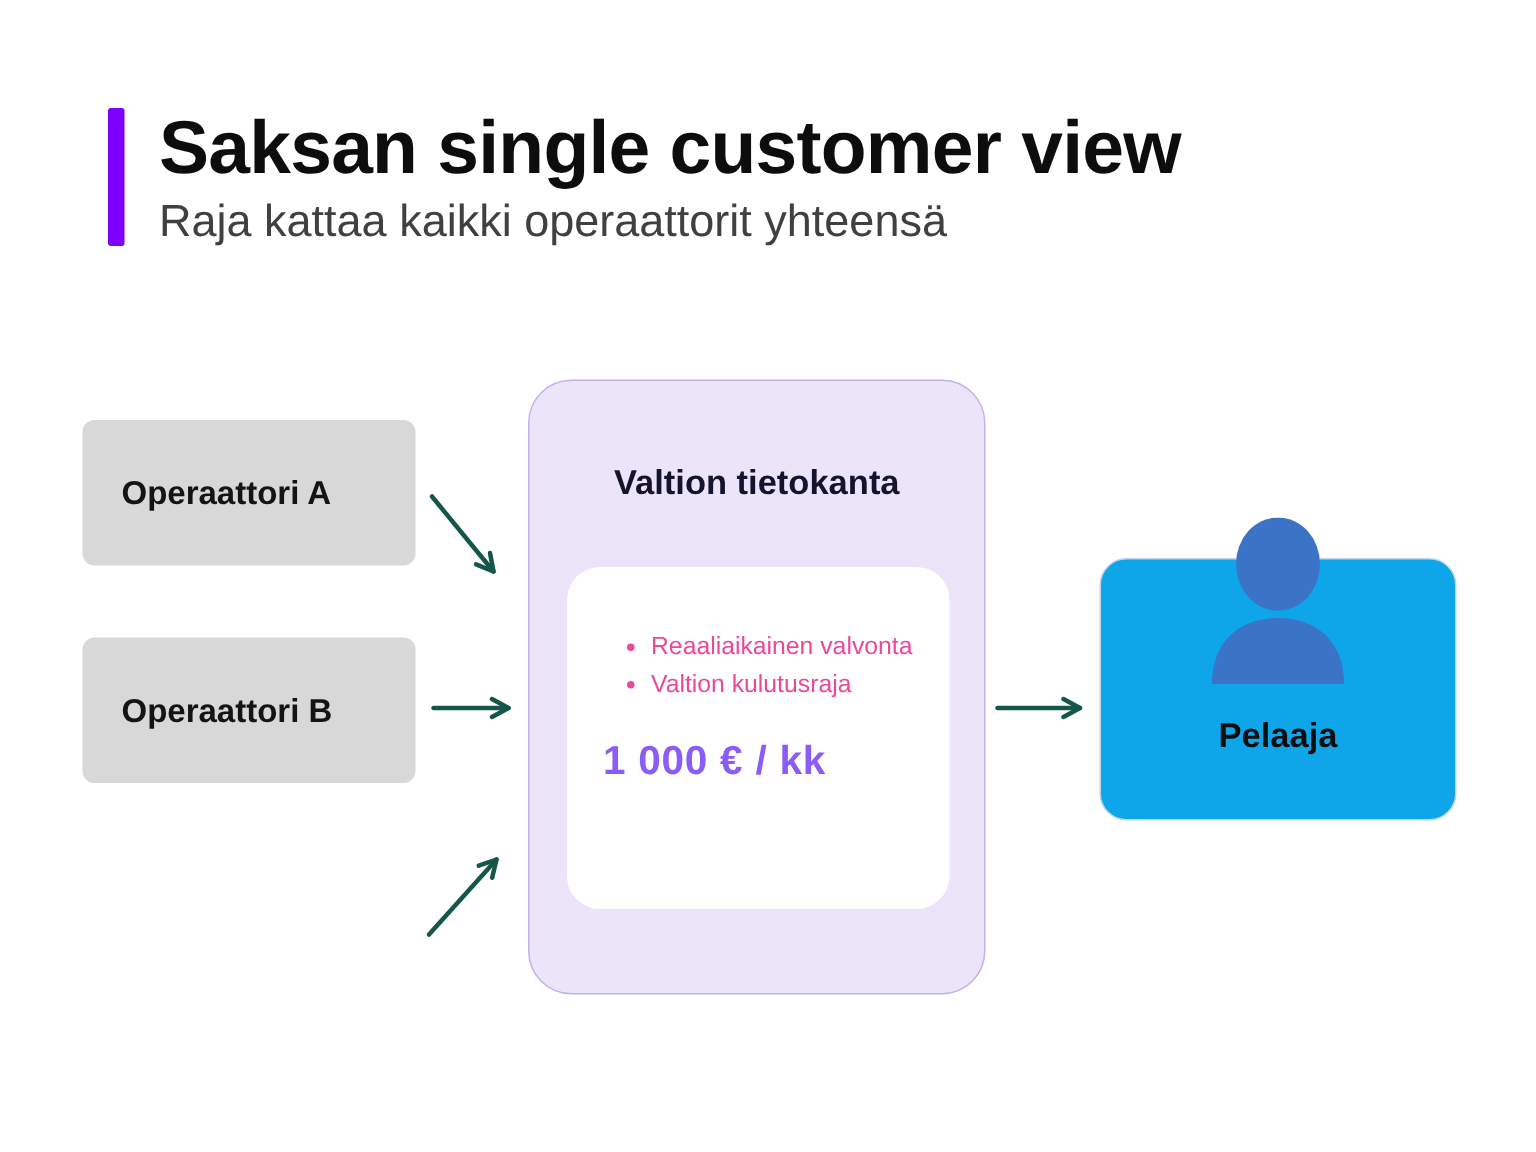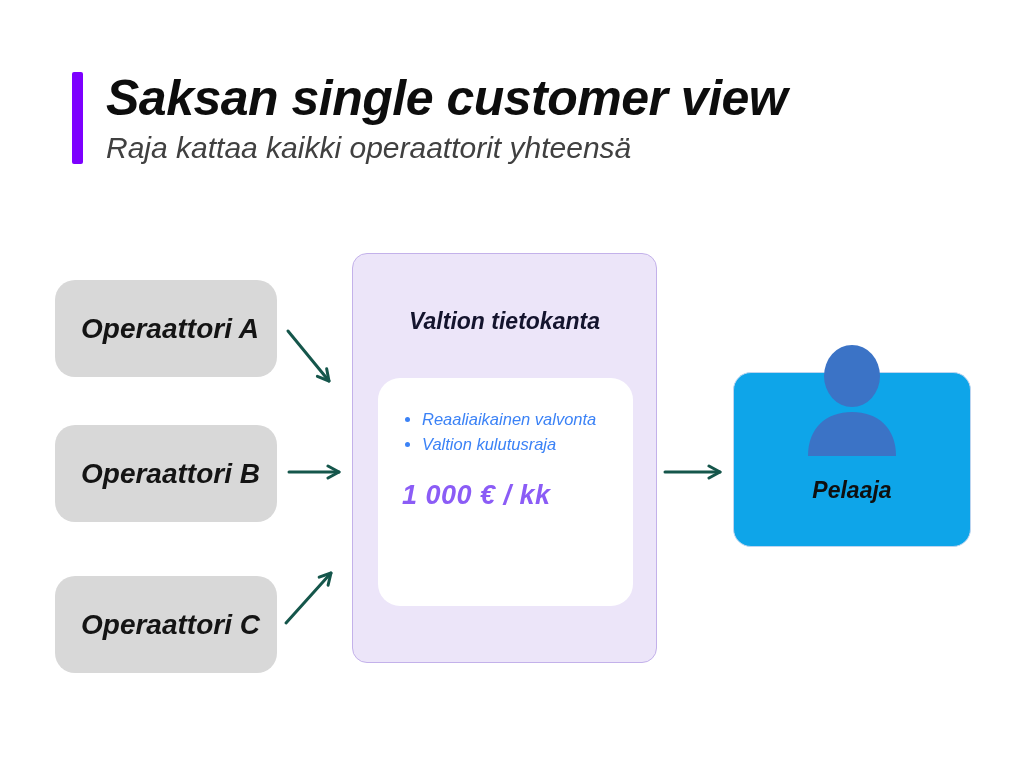--- a/index.html
+++ b/index.html
@@ -7,21 +7,20 @@
     padding: 0;
     background: #ffffff;
     font-family: "Liberation Sans", "DejaVu Sans", sans-serif;
   }
   .slide {
     position: relative;
     width: 985px;
     height: 768px;
     background: #ffffff;
     overflow: hidden;
-    font-style: italic;
   }
 
   
   .header {
     position: absolute;
     left: 72px;
     top: 72px;
     display: flex;
     align-items: stretch;
   }
@@ -47,43 +46,43 @@
     color: #404040;
   }
 
   
   .operator-box {
     position: absolute;
     left: 55px;
     width: 222px;
     height: 97px;
     background: #d8d8d8;
-    border-radius: 20px;
+    border-radius: 8px;
     display: flex;
     align-items: center;
     padding-left: 26px;
     box-sizing: border-box;
-    font-size: 28px;
+    font-size: 22px;
     font-weight: 600;
     color: #141414;
   }
   .op-a { top: 280px; }
   .op-b { top: 425px; align-items: center; }
   .op-c { top: 576px; }
 
   
   .db-box {
     position: absolute;
     left: 352px;
     top: 253px;
     width: 305px;
     height: 410px;
     background: #ece5f9;
     border: 1px solid #c3b1ea;
-    border-radius: 15px;
+    border-radius: 29px;
     box-sizing: border-box;
   }
   .db-title {
     margin-top: 54px;
     text-align: center;
     font-size: 23px;
     font-weight: 600;
     color: #14142e;
   }
   .db-inner {
@@ -91,26 +90,26 @@
     left: 25px;
     top: 124px;
     width: 255px;
     height: 228px;
     background: #ffffff;
     border-radius: 22px;
     box-sizing: border-box;
     padding: 30px 22px 0 24px;
   }
   .db-inner ul {
-    margin: 0;
+    margin: 12px;
     padding-left: 20px;
     width: 190px;
     font-size: 16.5px;
     line-height: 1.35;
-    color: #3b82f6;
+    color: #ec4899;
   }
   .db-inner li { margin-bottom: 3px; }
   .limit {
     margin-top: 24px;
     font-size: 27px;
     font-weight: 600;
     letter-spacing: 0.5px;
     color: #8b5cf6;
   }
 
@@ -166,23 +165,20 @@
       <h1>Saksan single customer view</h1>
       <p>Raja kattaa kaikki operaattorit yhteensä</p>
     </div>
   </div>
 
   <div class="operator-box op-a">
     <span>Operaattori A</span>
   </div>
   <div class="operator-box op-b">
     <span>Operaattori B</span>
-  </div>
-  <div class="operator-box op-c">
-    <span>Operaattori C</span>
   </div>
 
   <div class="db-box">
     <div class="db-title">Valtion tietokanta</div>
     <div class="db-inner">
       <ul>
         <li>Reaaliaikainen valvonta</li>
         <li>Valtion kulutusraja</li>
       </ul>
       <div class="limit">1 000 € / kk</div>

